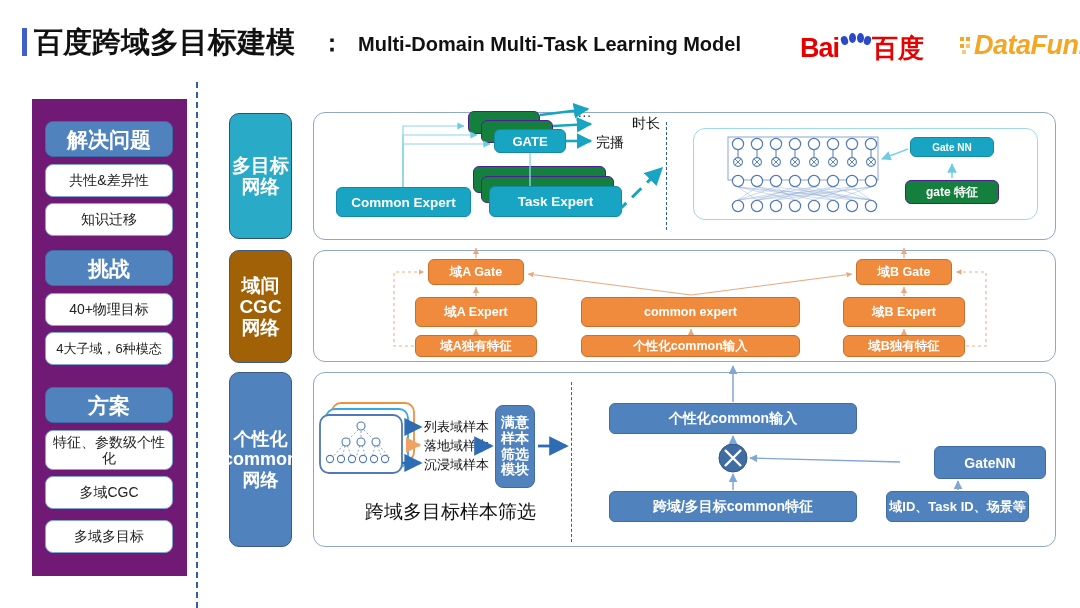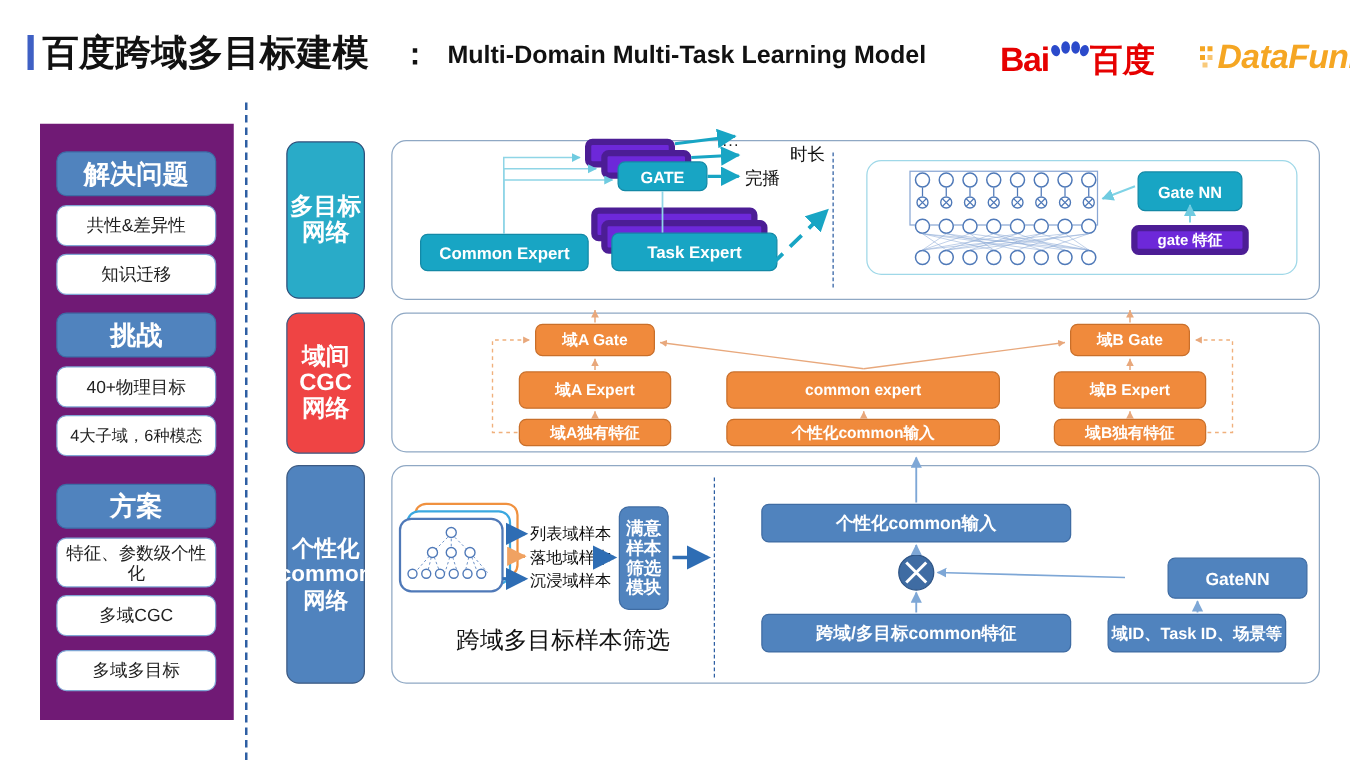--- a/index.html
+++ b/index.html
@@ -54,29 +54,29 @@
                border:1.5px solid #7fa6d4; border-radius:8px; color:#222; font-size:14px;
                text-align:center; display:flex; align-items:center; justify-content:center; }
 
   
   #diagram { position:absolute; left:196px; top:82px; width:884px; height:526px; }
 
   .band-label { position:absolute; width:63px; border-radius:10px; color:#fff; font-weight:bold;
                 display:flex; align-items:center; justify-content:center; text-align:center;
                 font-size:19px; line-height:1.12; }
   .band-label.teal   { background:#29abc8; border:1.5px solid #2f4f7a; }
-  .band-label.orange { background:#ef4444; border:1.5px solid #3c5a82; }
+  .band-label.orange { background:#a16207; border:1.5px solid #3c5a82; }
   .band-label.blue   { background:#5083be; border:1.5px solid #3c5a82; }
 
   .panel { position:absolute; background:#fff; border:1.3px solid #8fa8c4; border-radius:12px; }
 
   .node { position:absolute; border-radius:6px; color:#fff; font-weight:bold;
           display:flex; align-items:center; justify-content:center; text-align:center; }
   .node.teal   { background:#18a5c4; border:1px solid #1389a6; font-size:13px; }
-  .node.teal2  { background:#6d28d9; border:5px solid #4c1d95; }
+  .node.teal2  { background:#15803d; border:1px solid #4c1d95; }
   .node.orange { background:#f08a3c; border:1px solid #c96f2a; font-size:12.5px; }
   .node.blue   { background:#5083be; border:1px solid #3f6ca3; font-size:14px; }
 
   .dash-sep { position:absolute; border-left:1.6px dashed #2e5fa3; }
 
   .static-txt { position:absolute; color:#111; }
 
   svg.ov { position:absolute; left:0; top:0; width:884px; height:526px; pointer-events:none; }
 </style>
 </head>
@@ -136,21 +136,21 @@
   <div class="node teal" style="left:298px; top:47px; width:72px; height:24px; font-size:13px;">GATE</div>
 
   <div class="static-txt" style="left:382px; top:23px; font-size:13px; color:#222; letter-spacing:1px;">...</div>
   <div class="static-txt" style="left:400px; top:33px; font-size:14px;padding-left:36px;">时长</div>
   <div class="static-txt" style="left:400px; top:52px; font-size:14px;">完播</div>
 
   <div class="dash-sep" style="left:470px; top:40px; height:108px;"></div>
 
   <div class="panel" style="left:497px; top:46px; width:345px; height:92px; border-color:#9fd8e8;"></div>
 
-  <div class="node teal" style="left:714px; top:55px; width:84px; height:32px; font-size:13px;">Gate NN</div>
+  <div class="node teal" style="left:714px; top:55px; width:84px; height:20px; font-size:10px;">Gate NN</div>
   <div class="node teal2" style="left:709px; top:98px; width:94px; height:24px; font-size:12px;">gate 特征</div>
 
   <div class="band-label orange" style="left:33px; top:168px; height:113px;">域间CGC网络</div>
 
   <div class="panel" style="left:117px; top:168px; width:743px; height:112px;"></div>
 
   <div class="node orange" style="left:232px; top:177px; width:96px; height:26px;">域A Gate</div>
   <div class="node orange" style="left:219px; top:215px; width:122px; height:30px;">域A Expert</div>
   <div class="node orange" style="left:219px; top:253px; width:122px; height:22px;">域A独有特征</div>
 

